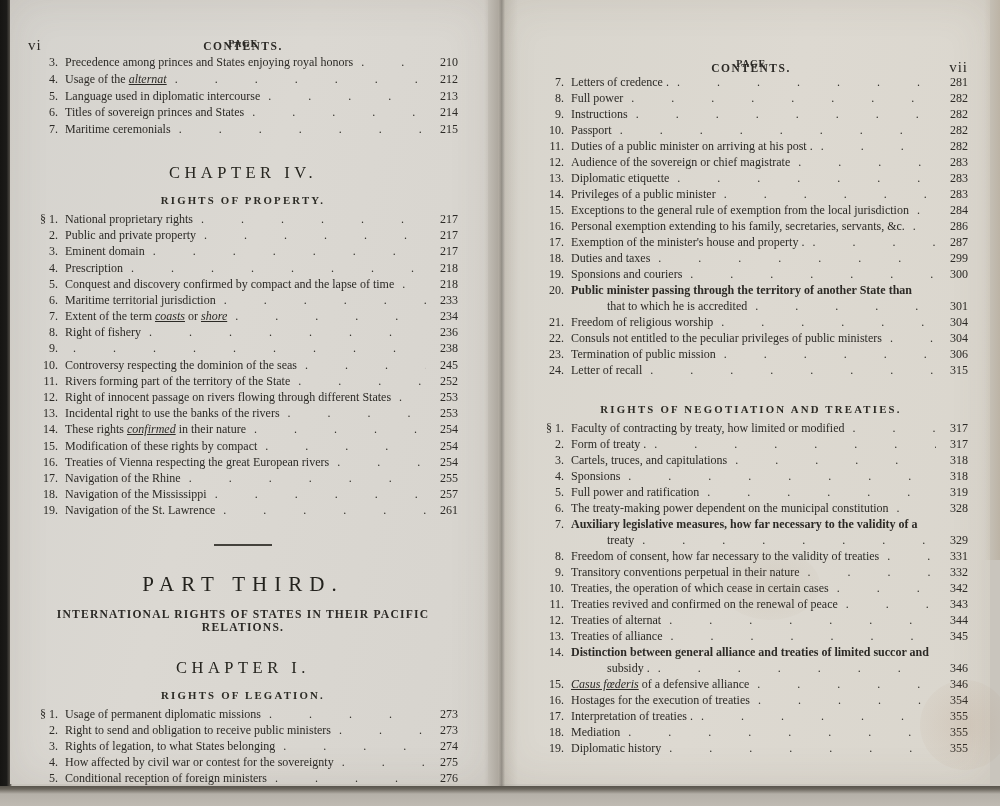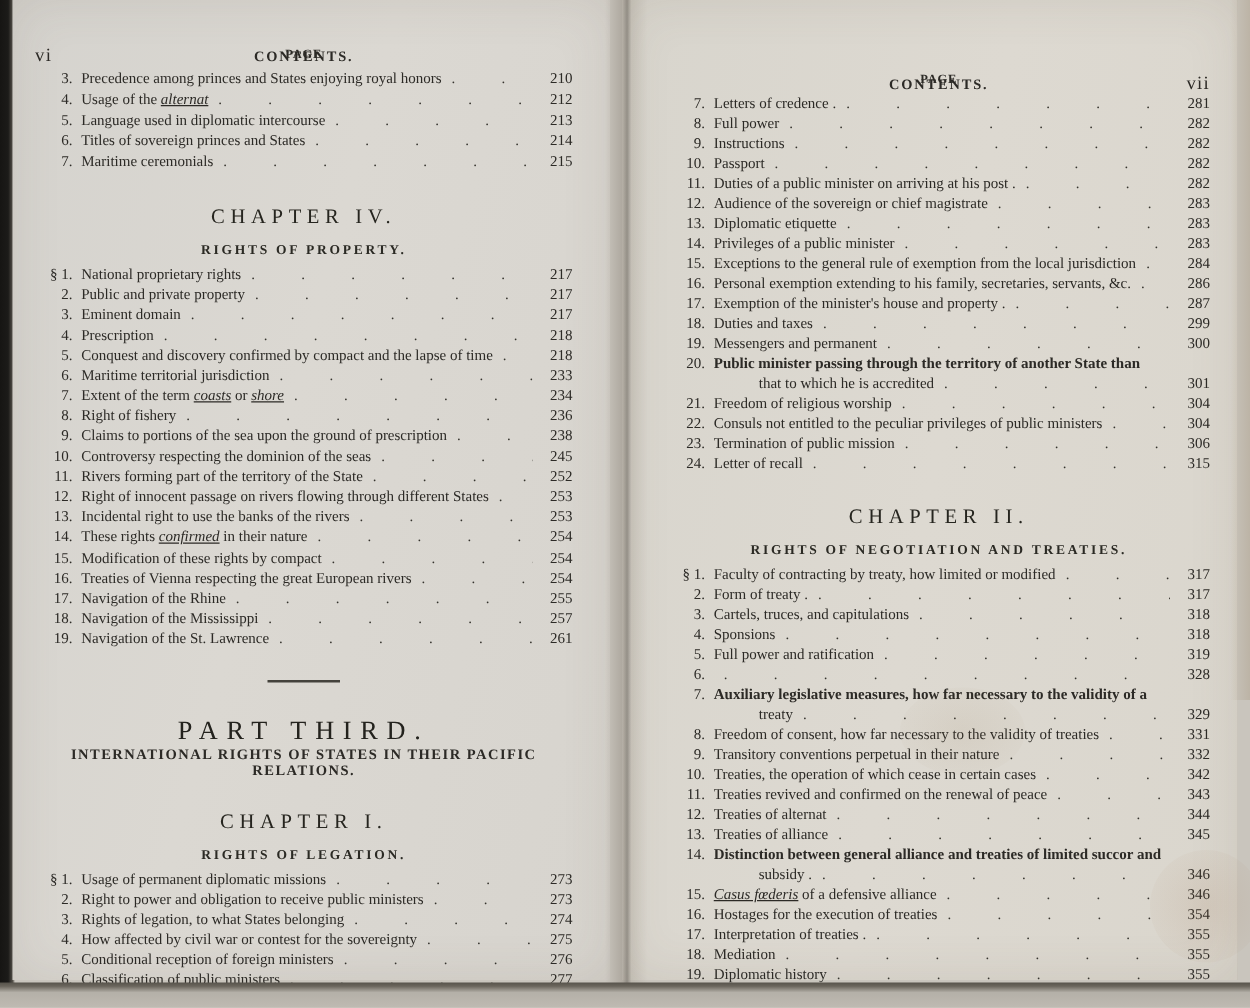--- a/index.html
+++ b/index.html
@@ -39,21 +39,21 @@
   .hspacer{width:64px;}
   .page-col-label{text-align:center;font-size:10px;font-weight:bold;letter-spacing:0.6px;height:11px;margin-top:10px;}
   .page-right .page-col-label{margin-top:8px;}
   
   .sec-entries{margin-top:6px;}
   .sec-chapter{margin-top:24px;}
   .sec-part{margin-top:26px;}
   .chapter-title{text-align:center;font-size:16.5px;letter-spacing:4.5px;color:#26251f;}
   .chapter-subtitle{text-align:center;font-size:10.8px;font-weight:bold;letter-spacing:2.2px;margin-top:11px;color:#2b2a24;}
   .part-title{text-align:center;font-size:21px;letter-spacing:7px;margin-top:2px;color:#23221d;}
-  .part-subtitle{text-align:center;font-size:11.6px;font-weight:bold;letter-spacing:1.2px;margin-top:0;}
+  .part-subtitle{text-align:center;font-size:11.6px;font-weight:bold;letter-spacing:1.2px;margin-top:11px;}
   .rule{width:58px;border-top:2px solid #44423c;margin:24px auto 0;}
   
   .toc-row{display:flex;align-items:baseline;height:16.2px;font-size:12px;white-space:nowrap;}
   .page-left .sec-first .toc-row{height:16.8px;}
   .page-right .toc-row{height:16.0px;}
   .num{width:30px;text-align:right;padding-right:7px;flex:none;}
   .txt{flex:none;}
   .txt .it{font-style:italic;text-decoration:underline;}
   .txt.grow{flex:1 1 auto;font-weight:bold;}
   .txt.cont{padding-left:36px;}
@@ -155,21 +155,20 @@
           <span class="pg">234</span>
         </div>
         <div class="toc-row">
           <span class="num">8.</span>
           <span class="txt">Right of fishery</span>
           <span class="dots">. . . . . . . . . . . . . .</span>
           <span class="pg">236</span>
         </div>
         <div class="toc-row">
           <span class="num">9.</span>
-          <span class="txt">Claims to portions of the sea upon the ground of prescription</span>
           <span class="dots">. . . . . . . . . . . . . .</span>
           <span class="pg">238</span>
         </div>
         <div class="toc-row">
           <span class="num">10.</span>
           <span class="txt">Controversy respecting the dominion of the seas</span>
           <span class="dots">. . . . . . . . . . . . . .</span>
           <span class="pg">245</span>
         </div>
         <div class="toc-row">
@@ -238,21 +237,21 @@
       </div>
       <div class="sec-entries">
         <div class="toc-row">
           <span class="num">§ 1.</span>
           <span class="txt">Usage of permanent diplomatic missions</span>
           <span class="dots">. . . . . . . . . . . . . .</span>
           <span class="pg">273</span>
         </div>
         <div class="toc-row">
           <span class="num">2.</span>
-          <span class="txt">Right to power and obligation to receive public ministers</span>
+          <span class="txt">Right to send and obligation to receive public ministers</span>
           <span class="dots">. . . . . . . . . . . . . .</span>
           <span class="pg">273</span>
         </div>
         <div class="toc-row">
           <span class="num">3.</span>
           <span class="txt">Rights of legation, to what States belonging</span>
           <span class="dots">. . . . . . . . . . . . . .</span>
           <span class="pg">274</span>
         </div>
         <div class="toc-row">
@@ -353,21 +352,21 @@
           <span class="pg">287</span>
         </div>
         <div class="toc-row">
           <span class="num">18.</span>
           <span class="txt">Duties and taxes</span>
           <span class="dots">. . . . . . . . . . . . . .</span>
           <span class="pg">299</span>
         </div>
         <div class="toc-row">
           <span class="num">19.</span>
-          <span class="txt">Messengers and permanent</span>
+          <span class="txt">Sponsions and couriers</span>
           <span class="dots">. . . . . . . . . . . . . .</span>
           <span class="pg">300</span>
         </div>
         <div class="toc-row">
           <span class="num">20.</span>
           <span class="txt grow">Public minister passing through the territory of another State than</span>
         </div>
         <div class="toc-row">
           <span class="num"></span>
           <span class="txt cont">that to which he is accredited</span>
@@ -393,21 +392,20 @@
           <span class="pg">306</span>
         </div>
         <div class="toc-row">
           <span class="num">24.</span>
           <span class="txt">Letter of recall</span>
           <span class="dots">. . . . . . . . . . . . . .</span>
           <span class="pg">315</span>
         </div>
       </div>
       <div class="sec-chapter">
-        <div class="chapter-title">CHAPTER II.</div>
         <div class="chapter-subtitle">RIGHTS OF NEGOTIATION AND TREATIES.</div>
       </div>
       <div class="sec-entries">
         <div class="toc-row">
           <span class="num">§ 1.</span>
           <span class="txt">Faculty of contracting by treaty, how limited or modified</span>
           <span class="dots">. . . . . . . . . . . . . .</span>
           <span class="pg">317</span>
         </div>
         <div class="toc-row">
@@ -429,20 +427,21 @@
           <span class="pg">318</span>
         </div>
         <div class="toc-row">
           <span class="num">5.</span>
           <span class="txt">Full power and ratification</span>
           <span class="dots">. . . . . . . . . . . . . .</span>
           <span class="pg">319</span>
         </div>
         <div class="toc-row">
           <span class="num">6.</span>
+          <span class="txt">The treaty-making power dependent on the municipal constitution</span>
           <span class="dots">. . . . . . . . . . . . . .</span>
           <span class="pg">328</span>
         </div>
         <div class="toc-row">
           <span class="num">7.</span>
           <span class="txt grow">Auxiliary legislative measures, how far necessary to the validity of a</span>
         </div>
         <div class="toc-row">
           <span class="num"></span>
           <span class="txt cont">treaty</span>

